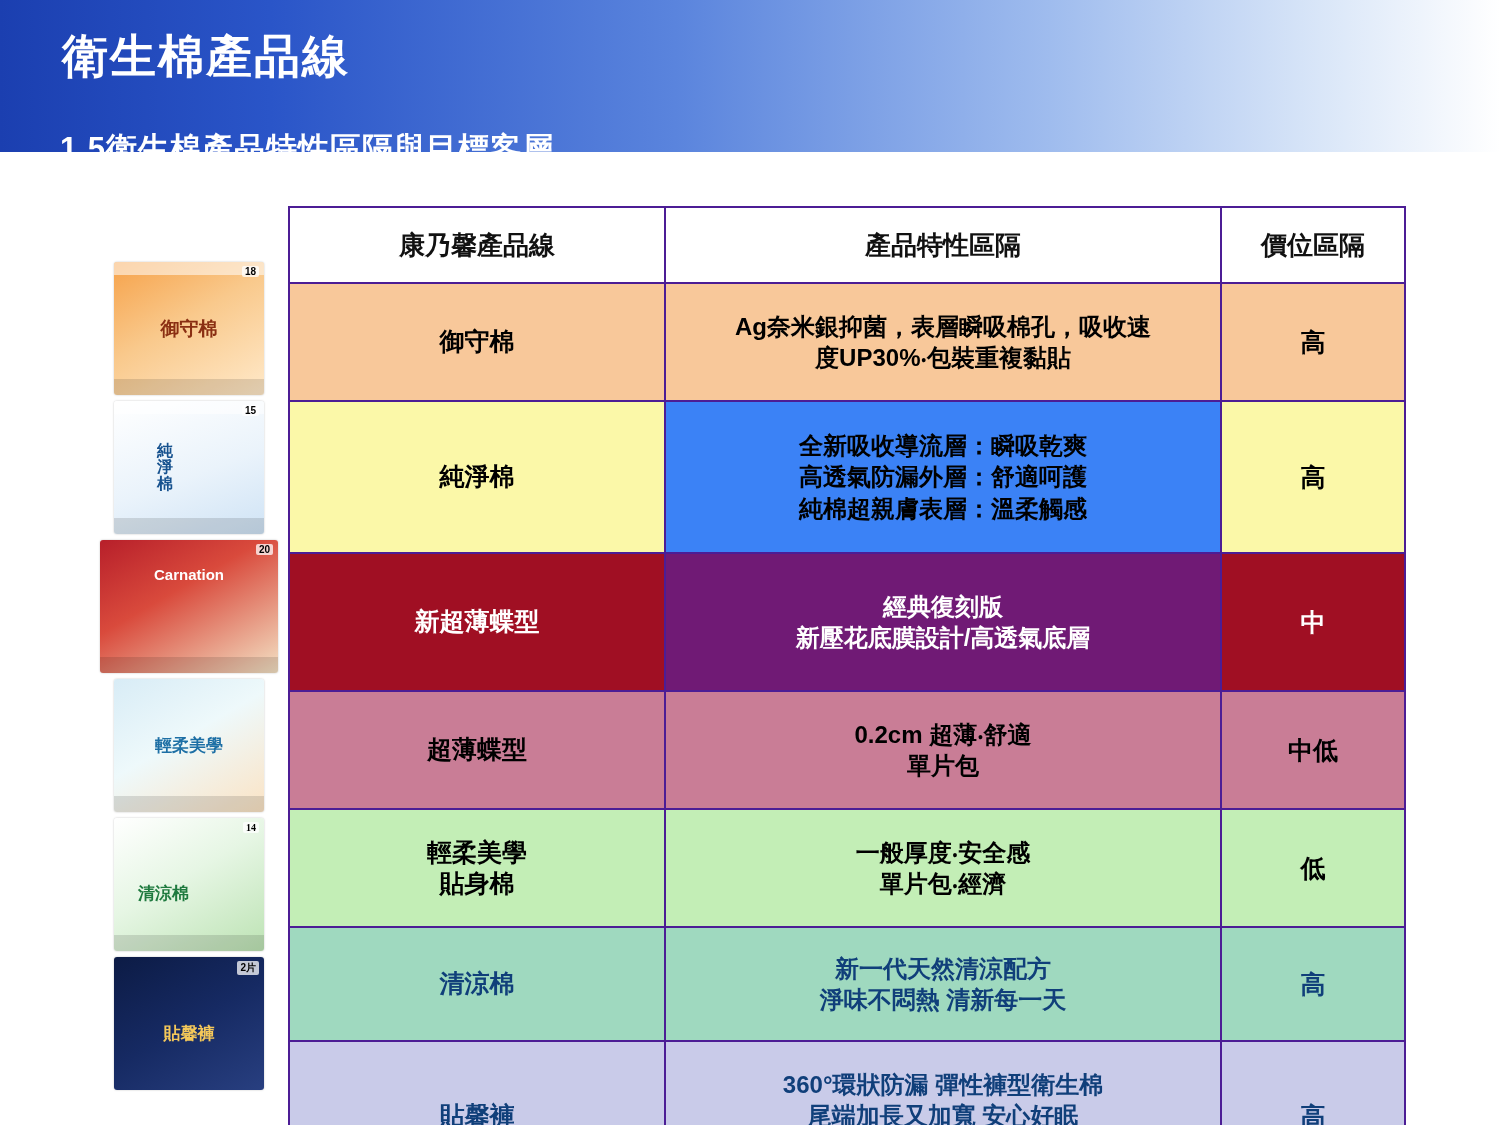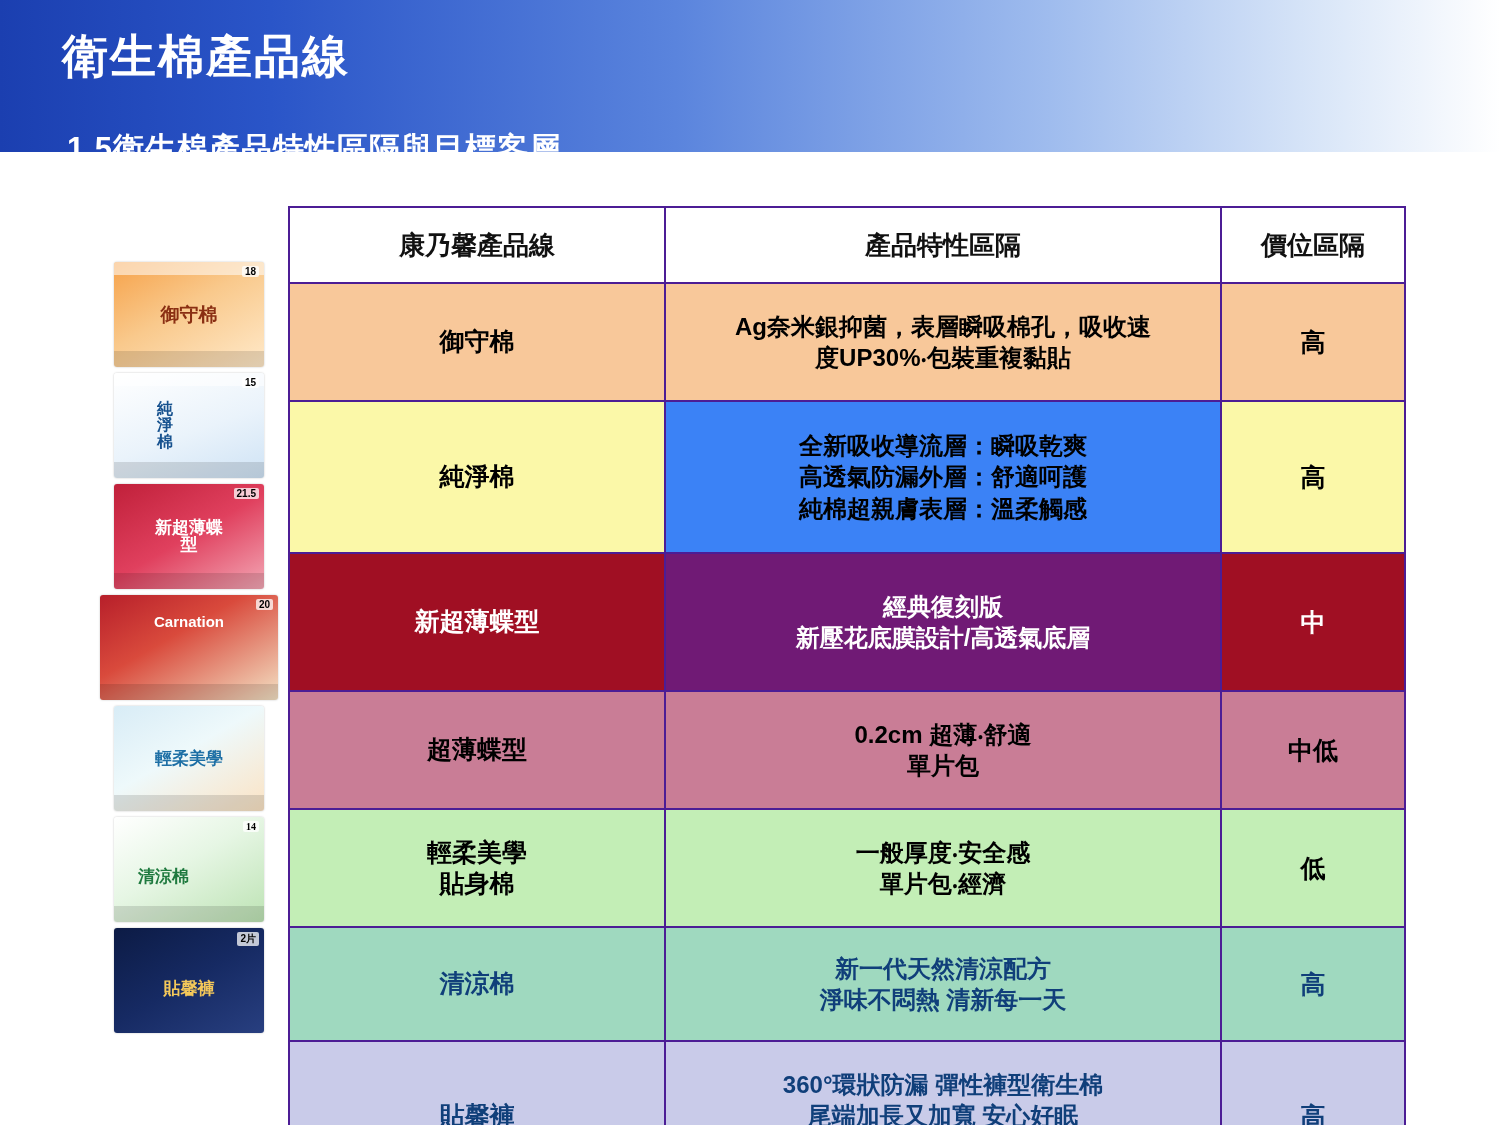--- a/index.html
+++ b/index.html
@@ -28,39 +28,39 @@
     left: 62px;
     top: 26px;
     font-size: 46px;
     font-weight: bold;
     color: #ffffff;
     letter-spacing: 2px;
     white-space: nowrap;
   }
   .slide-subtitle {
     position: absolute;
-    left: 67px;
+    left: 60px;
     top: 128px;
     font-size: 31px;
     font-weight: bold;
     color: #ffffff;
     letter-spacing: 1px;
     white-space: nowrap;
   }
 
   
   .thumbs {
     position: absolute;
     left: 98px;
     top: 262px;
     width: 182px;
   }
   .thumb {
     width: 150px;
-    height: 105px;
+    height: 133px;
     margin: 0 auto 6px auto;
     border-radius: 3px;
     position: relative;
     overflow: hidden;
     box-shadow: 0 0 2px rgba(0,0,0,0.25);
     font-size: 11px;
   }
   .thumb .pk-label {
     position: absolute;
     left: 50%;
@@ -178,25 +178,20 @@
     <div class="pk-strip"></div>
   </div>
   <div class="thumb t1">
     <div class="pk-band"></div>
     <div class="pk-corner">15</div>
     <div class="pk-label">純
 淨
 棉</div>
     <div class="pk-strip"></div>
   </div>
-  <div class="thumb t2">
-    <div class="pk-corner">21.5</div>
-    <div class="pk-label">新超薄蝶型</div>
-    <div class="pk-strip"></div>
-  </div>
   <div class="thumb t3">
     <div class="pk-corner">20</div>
     <div class="pk-label">Carnation</div>
     <div class="pk-strip"></div>
   </div>
   <div class="thumb t4">
     <div class="pk-corner"></div>
     <div class="pk-label">輕柔美學</div>
     <div class="pk-strip"></div>
   </div>

